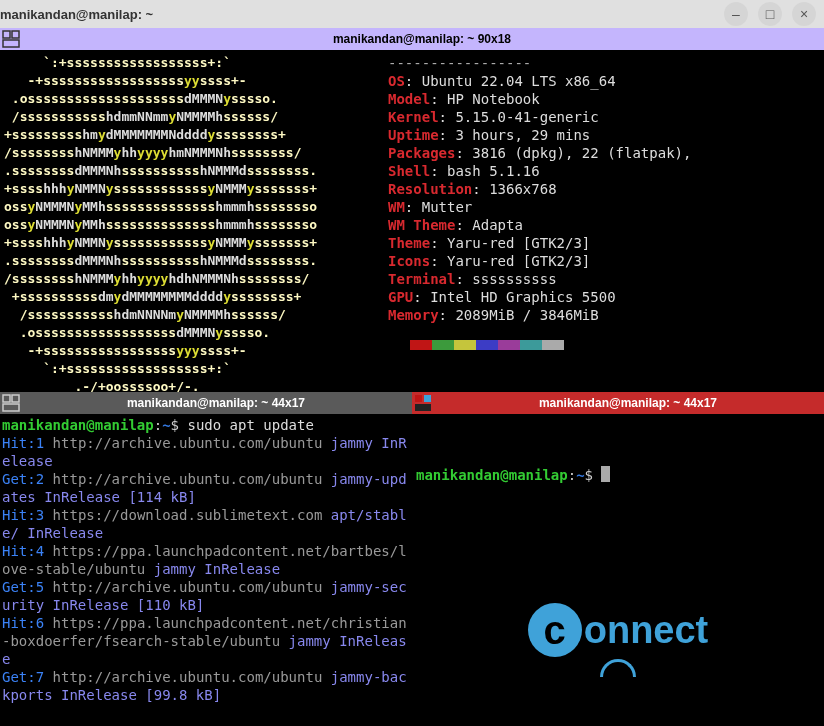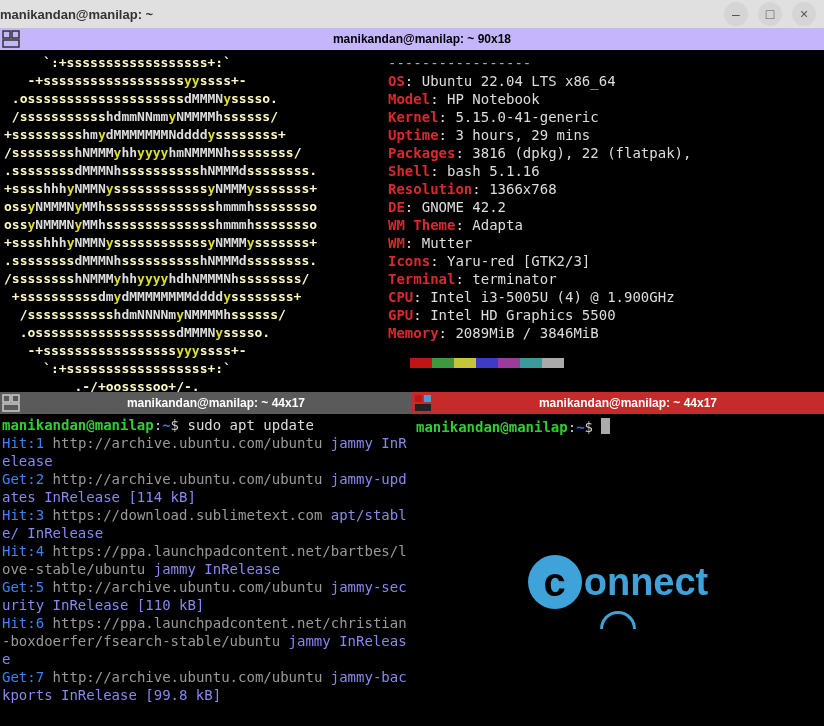--- a/index.html
+++ b/index.html
@@ -172,20 +172,21 @@
     .logo-arc {
       width: 36px;
       height: 18px;
       border: 3px solid #3fa2d9;
       border-bottom: none;
       border-radius: 36px 36px 0 0;
       margin-top: 2px;
     }
     .term-right-top {
       padding: 2px;
+      margin-top: 48px;
     }
   </style>
 </head>
 <body>
 
 <div class="titlebar">
   <span class="titlebar-text">manikandan@manilap: ~</span>
   <div class="window-controls">
     <div class="win-btn">–</div>
     <div class="win-btn">□</div>
@@ -209,26 +210,25 @@
   <div class="sysinfo">
     <div class="sysinfo-row vpale">-----------------</div>
     <div id="sysinfo-rows">
         <div class="sysinfo-row"><span class="k">OS</span><span class="v">: Ubuntu 22.04 LTS x86_64</span></div>
         <div class="sysinfo-row"><span class="k">Model</span><span class="v">: HP Notebook</span></div>
         <div class="sysinfo-row"><span class="k">Kernel</span><span class="v">: 5.15.0-41-generic</span></div>
         <div class="sysinfo-row"><span class="k">Uptime</span><span class="v">: 3 hours, 29 mins</span></div>
         <div class="sysinfo-row"><span class="k">Packages</span><span class="v">: 3816 (dpkg), 22 (flatpak),</span></div>
         <div class="sysinfo-row"><span class="k">Shell</span><span class="v">: bash 5.1.16</span></div>
         <div class="sysinfo-row"><span class="k">Resolution</span><span class="v">: 1366x768</span></div>
-        <div class="sysinfo-row"><span class="k">DE</span><span class="v">: GNOME 42.2</span></div>
+        <div class="sysinfo-row"><span class="k">WM</span><span class="v">: Mutter</span></div>
         <div class="sysinfo-row"><span class="k">WM Theme</span><span class="v">: Adapta</span></div>
-        <div class="sysinfo-row"><span class="k">WM</span><span class="v">: Mutter</span></div>
+        <div class="sysinfo-row"><span class="k">Theme</span><span class="v">: Yaru-red [GTK2/3]</span></div>
         <div class="sysinfo-row"><span class="k">Icons</span><span class="v">: Yaru-red [GTK2/3]</span></div>
-        <div class="sysinfo-row"><span class="k">Terminal</span><span class="v">: terminator</span></div>
-        <div class="sysinfo-row"><span class="k">CPU</span><span class="v">: Intel i3-5005U (4) @ 1.900GHz</span></div>
+        <div class="sysinfo-row"><span class="k">Terminal</span><span class="v">: ssssssssss</span></div>
         <div class="sysinfo-row"><span class="k">GPU</span><span class="v">: Intel HD Graphics 5500</span></div>
         <div class="sysinfo-row"><span class="k">Memory</span><span class="v">: 2089MiB / 3846MiB</span></div>
       </div>
     <div class="colorswatch" id="swatches">
         <div class="sw" style="background: rgb(0, 0, 0);"></div>
         <div class="sw" style="background: rgb(192, 21, 21);"></div>
         <div class="sw" style="background: rgb(60, 154, 60);"></div>
         <div class="sw" style="background: rgb(197, 197, 60);"></div>
         <div class="sw" style="background: rgb(60, 60, 197);"></div>
         <div class="sw" style="background: rgb(154, 60, 154);"></div>

